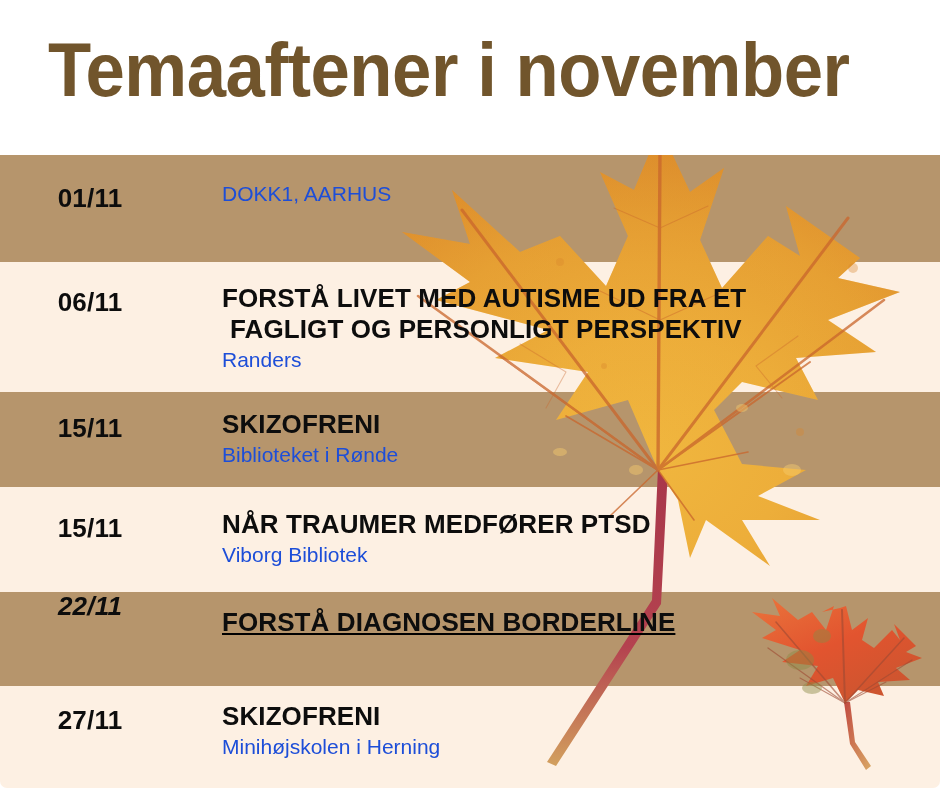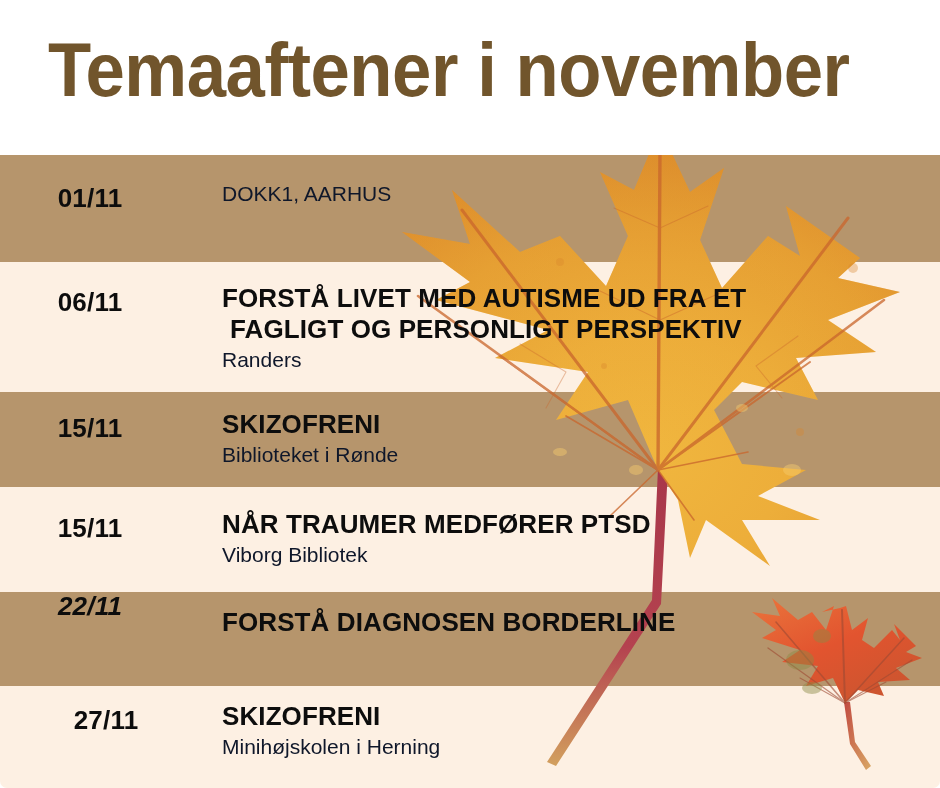--- a/index.html
+++ b/index.html
@@ -89,21 +89,21 @@
     margin: 0;
     white-space: nowrap;
   }
   .row-title.line2 {
     padding-left: 8px;
   }
   .row-venue {
     font-weight: normal;
     font-size: 21px;
     line-height: 26px;
-    color: #0f172a;
+    color: #1d4ed8;
     margin: 2px 0 0 0;
     white-space: nowrap;
   }
 
   
   .leaf-layer {
     position: absolute;
     left: 0;
     top: 0;
     width: 940px;
@@ -280,27 +280,27 @@
     <div>
       <div class="row-date" style="top:358px;">15/11</div>
       <div class="row-body" style="top:354px;">
         <p class="row-title">NÅR TRAUMER MEDFØRER PTSD</p>
         <p class="row-venue">Viborg Bibliotek</p>
       </div>
     </div>
 
     <div>
       <div class="row-date" style="top:436px;font-style:italic;">22/11</div>
-      <div class="row-body" style="top:452px;">
+      <div class="row-body" style="top:452px;text-decoration:underline;">
         <p class="row-title">FORSTÅ DIAGNOSEN BORDERLINE</p>
       </div>
     </div>
 
     <div>
-      <div class="row-date" style="top:550px;padding-left:16px;">27/11</div>
+      <div class="row-date" style="top:550px;">27/11</div>
       <div class="row-body" style="top:546px;">
         <p class="row-title">SKIZOFRENI</p>
         <p class="row-venue">Minihøjskolen i Herning</p>
       </div>
     </div>
 
   </div>
 </div>
 
 </body></html>

